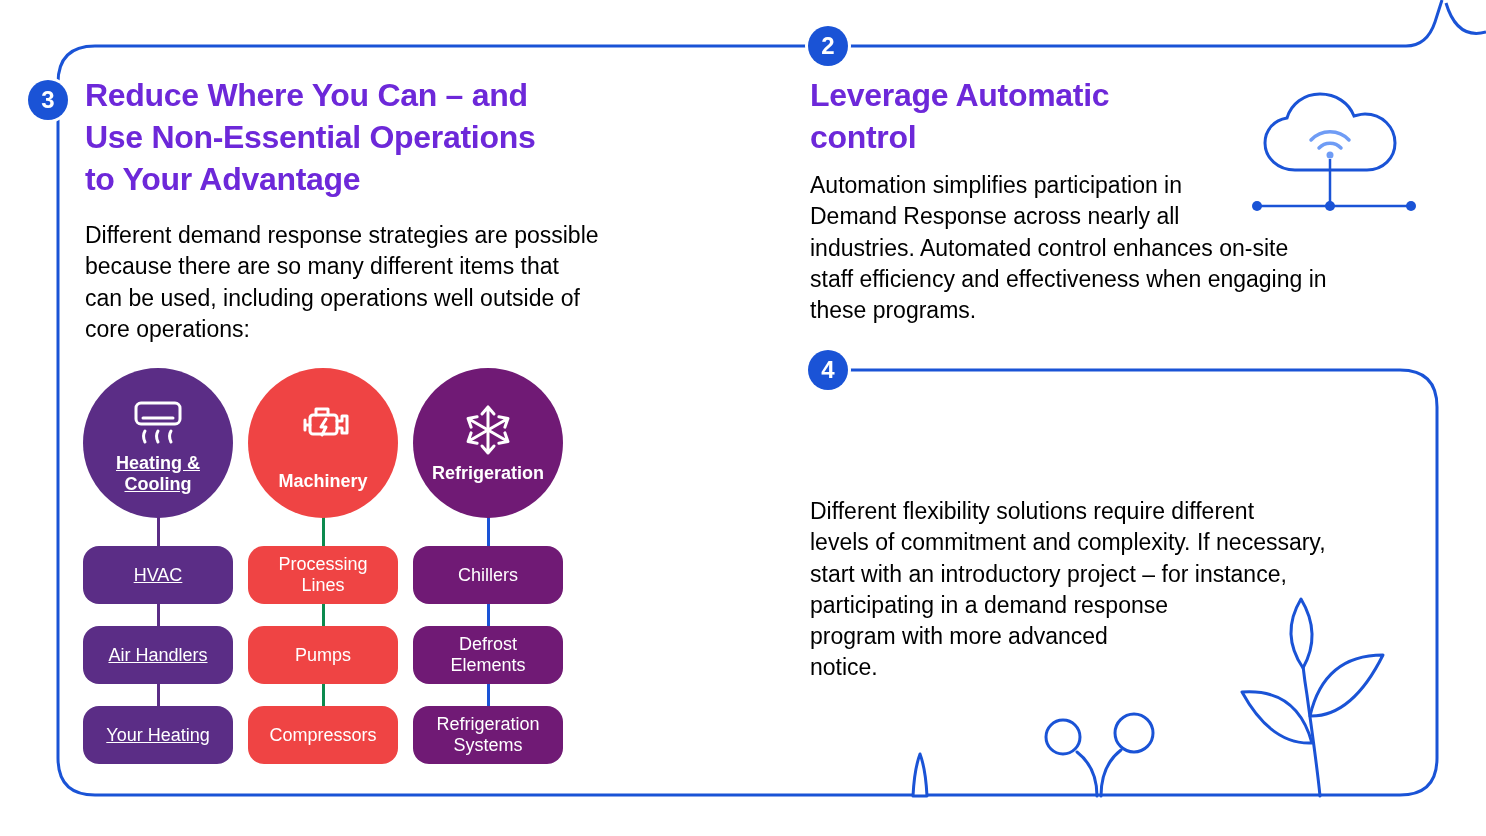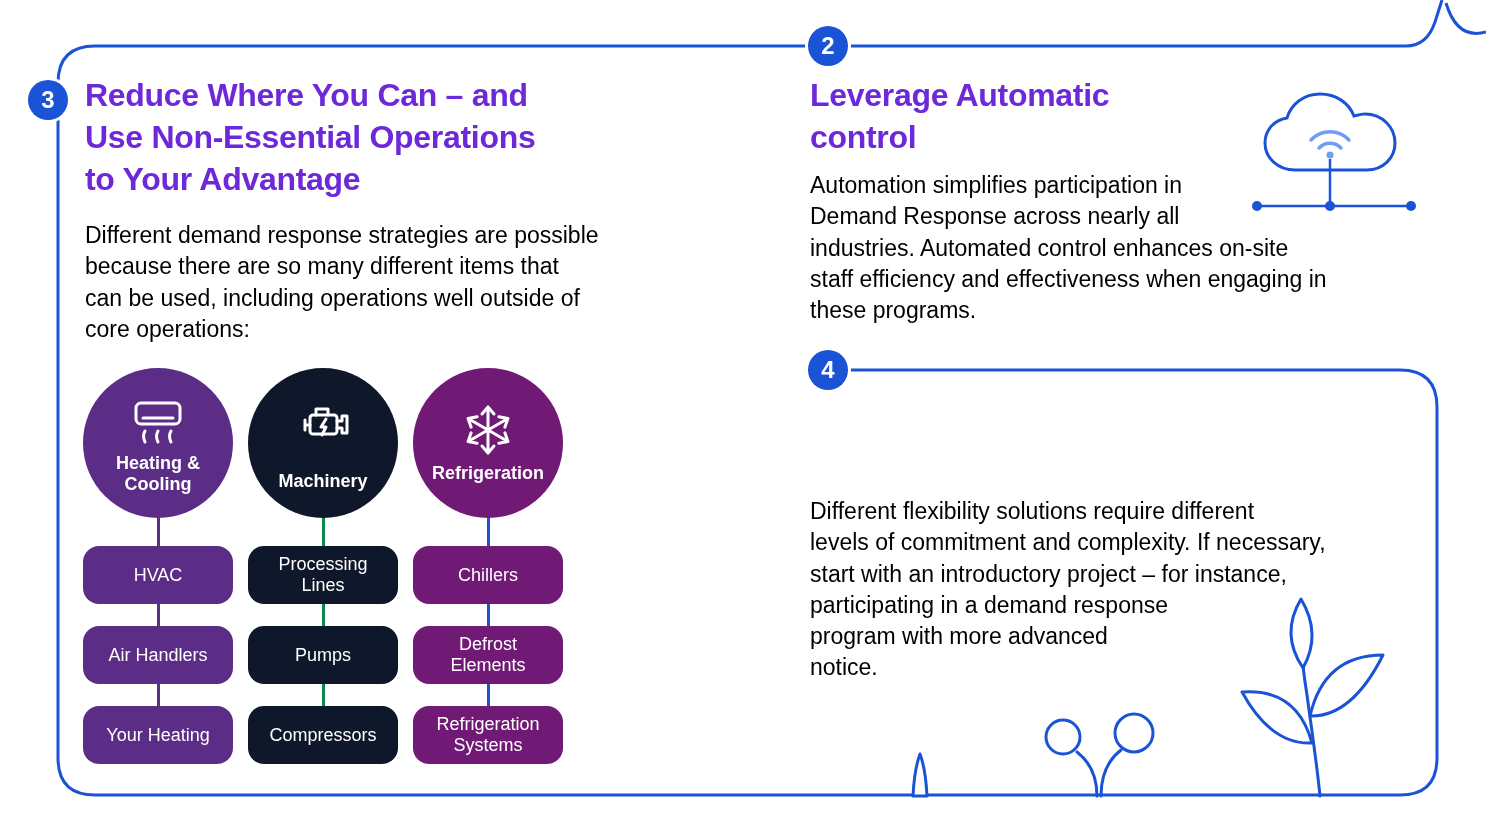--- a/index.html
+++ b/index.html
@@ -38,22 +38,22 @@
     width:150px;height:150px;border-radius:50%;color:#fff;z-index:1;
     display:flex;flex-direction:column;align-items:center;justify-content:center;margin-bottom:6px;
   }
   .bubble-label{font-size:18px;font-weight:700;text-align:center;line-height:1.15;white-space:pre-line;margin-top:5px;}
   .cat-icon{display:block;}
   .chip{
     width:150px;height:58px;border-radius:16px;color:#fff;z-index:1;margin-top:22px;
     display:flex;align-items:center;justify-content:center;text-align:center;
     font-size:18px;line-height:1.15;white-space:pre-line;box-sizing:border-box;padding:2px 6px;
   }
-  .c-purple{background:#5B2D86;}
-  .c-green{background:#0f172a;gap:16px;}
+  .c-purple{background:#5B2D86;text-decoration:underline;}
+  .c-green{background:#ef4444;gap:16px;}
   .c-blue{background:#701a75;}
   .c-pink{background:#D91A5C;}
   .s-purple{background:#5B2D86;}
   .s-green{background:#0C8A4E;}
   .s-blue{background:#1A53D6;}
   .s-pink{background:#D91A5C;}
 </style>
 </head>
 <body>
 

